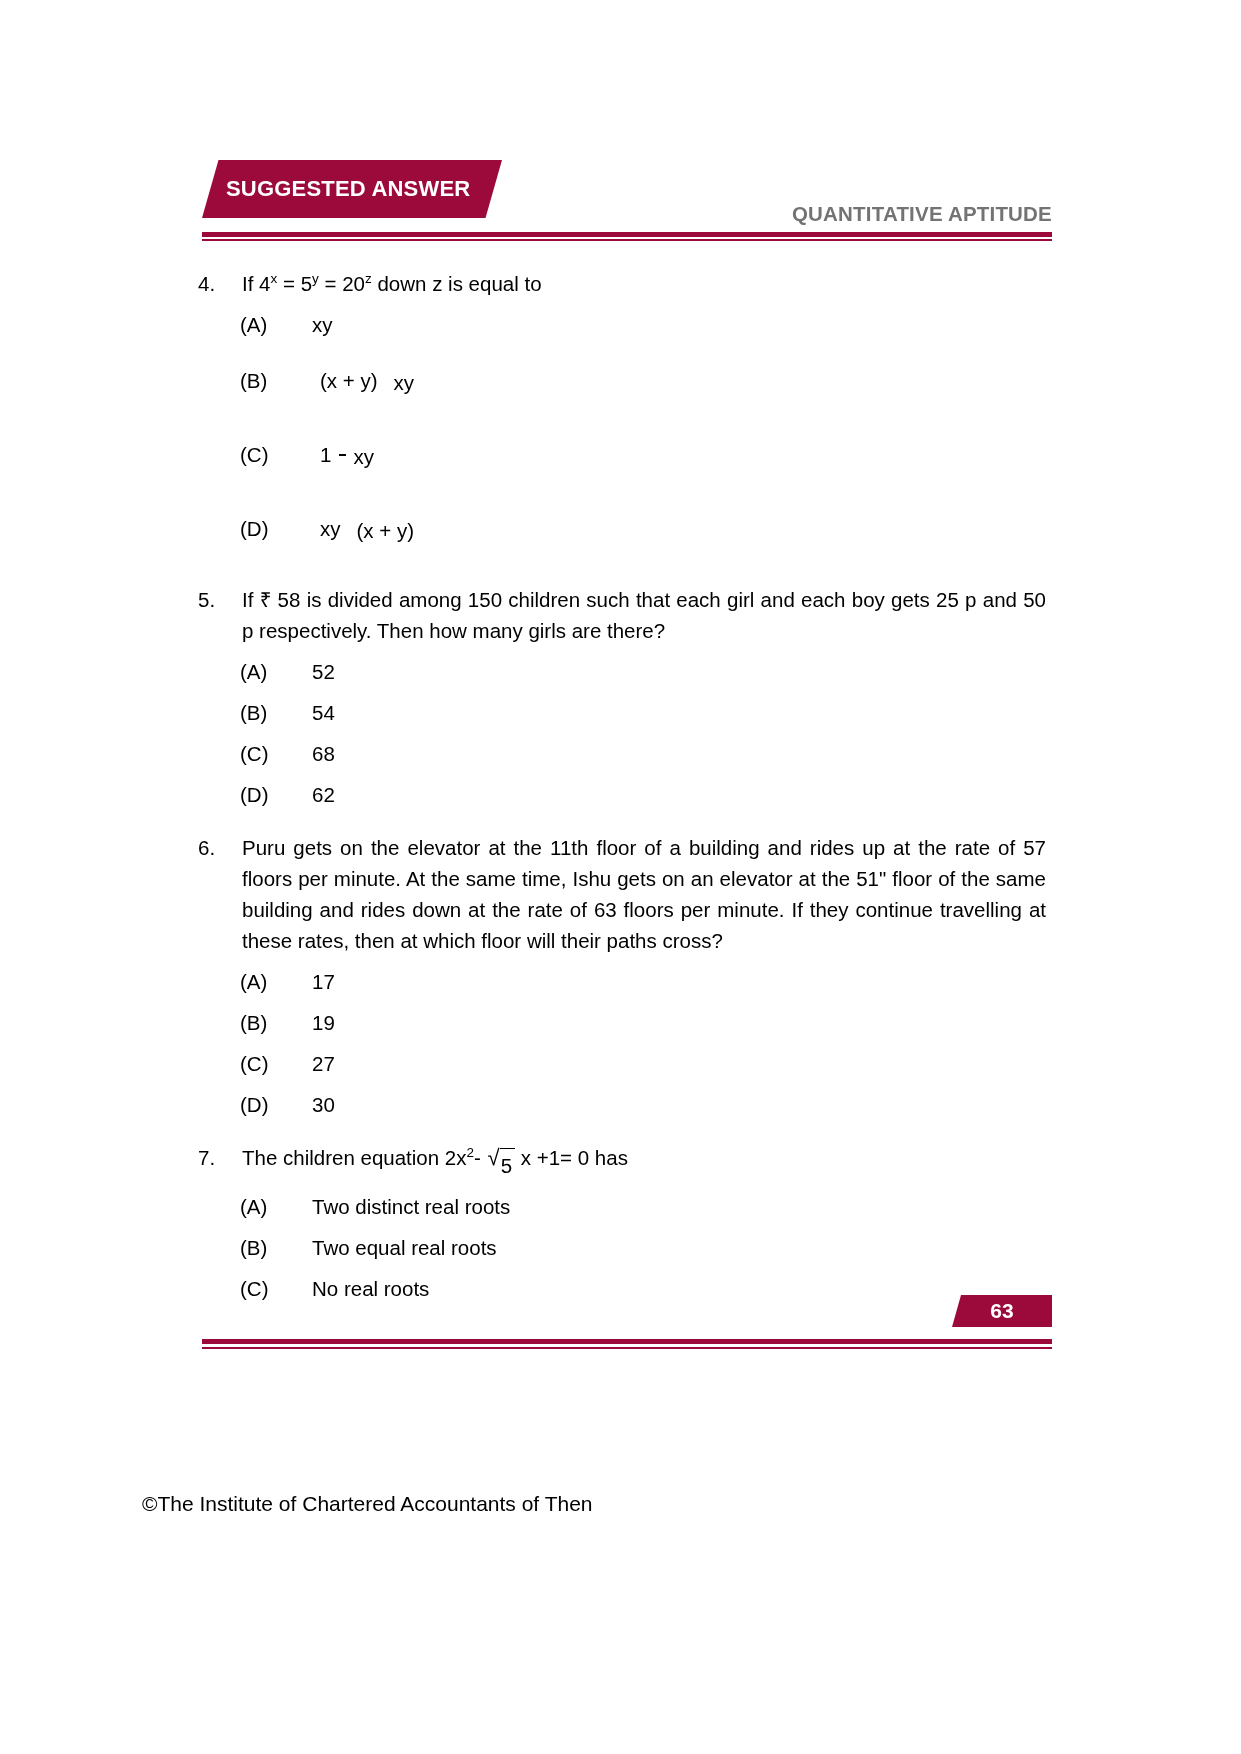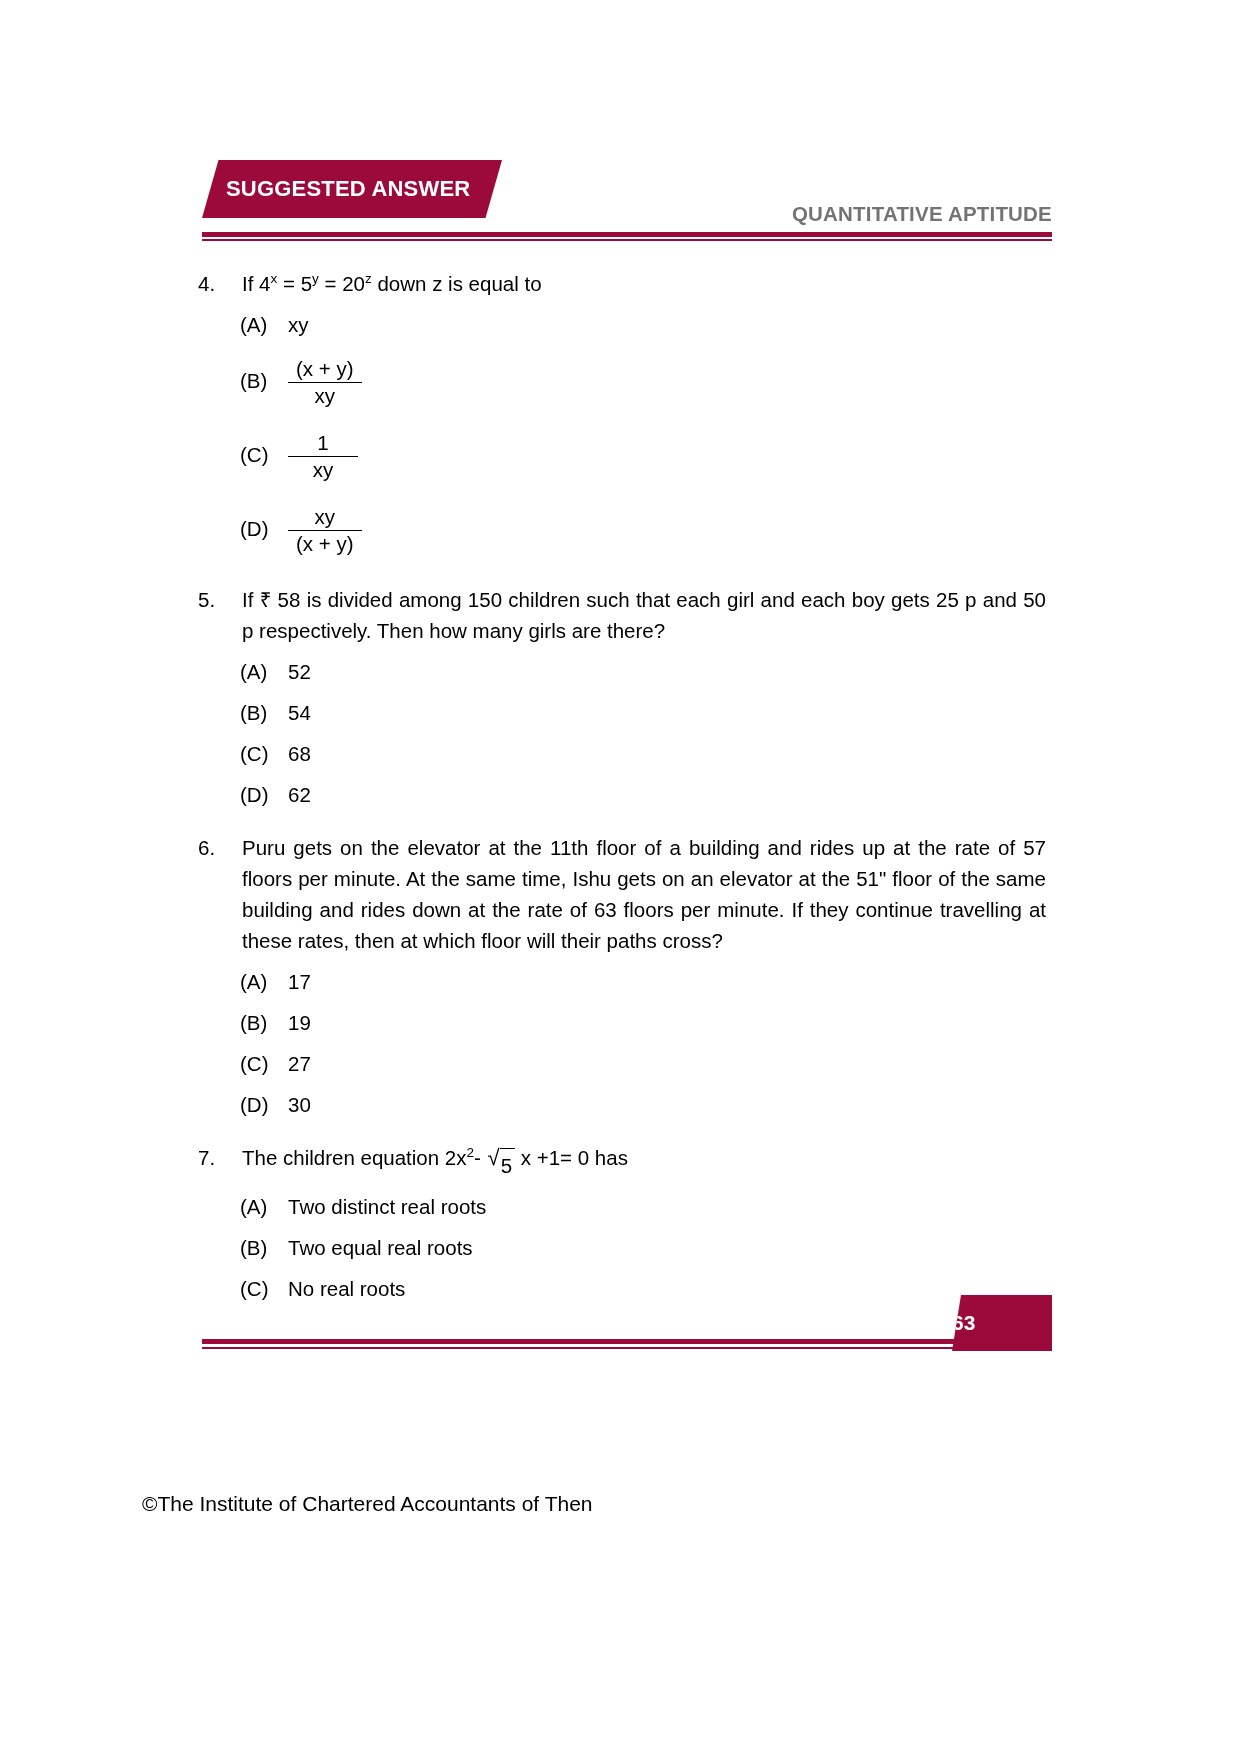--- a/index.html
+++ b/index.html
@@ -111,32 +111,32 @@
     align-items: center;
     font-size: 20.5px;
     line-height: 31px;
     margin-left: 44px;
     margin-top: 10px;
   }
   .opt-label {
     width: 48px;
     flex: 0 0 48px;
   }
-  .opt-text { flex: 1; }
+  .opt-text { flex: 1; margin-left: 24px; }
 
   .option.frac {
     align-items: center;
     margin-top: 6px;
     min-height: 68px;
   }
 
   
   .frac-box {
     display: inline-flex;
-    flex-direction: column;
+    flex-direction: row;
     align-items: center;
     line-height: 1.05;
     font-size: 20.5px;
     min-width: 70px;
   }
   .frac-num {
     padding: 0 8px 2px 8px;
     white-space: nowrap;
   }
   .frac-bar {
@@ -163,26 +163,27 @@
     padding: 1px 3px 0 1px;
     margin-top: 1px;
   }
 
   
   .page-badge {
     position: absolute;
     left: 952px;
     top: 1295px;
     width: 100px;
-    height: 56px;
+    height: 32px;
     background: #9c0a3c;
     -webkit-clip-path: polygon(9% 0, 100% 0, 100% 100%, 0 100%);
     clip-path: polygon(9% 0, 100% 0, 100% 100%, 0 100%);
     display: flex;
     align-items: center;
+    justify-content: center;
   }
   .page-badge-num {
     color: #ffffff;
     font-weight: bold;
     font-size: 21px;
   }
   .footer-rule {
     position: absolute;
     left: 202px;
     top: 1339px;

